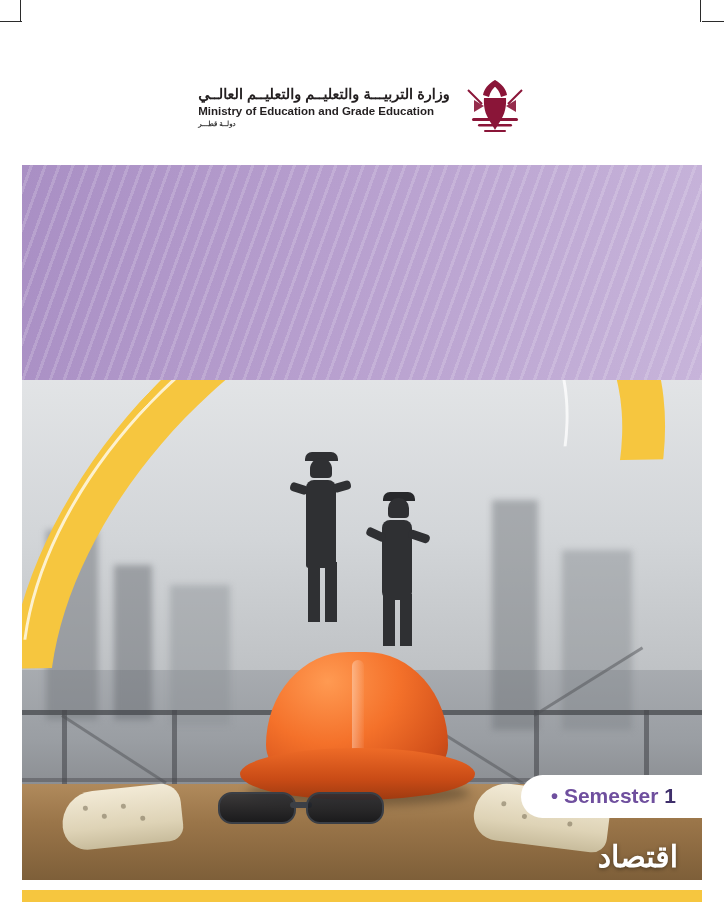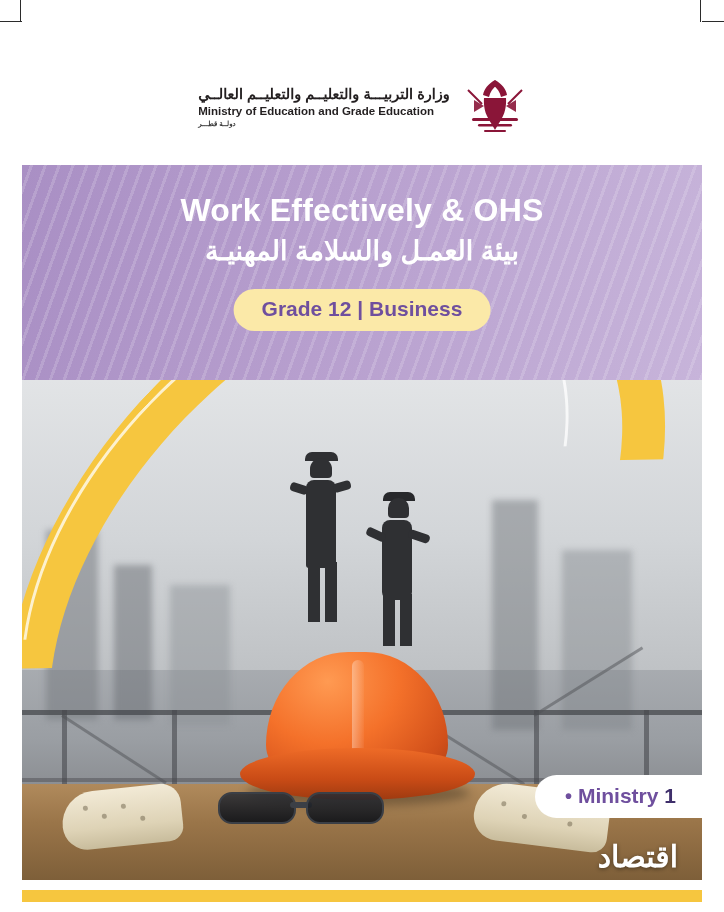--- a/index.html
+++ b/index.html
@@ -410,23 +410,20 @@
             <path d="M58 12 L44 26"></path>
           </g>
         </svg>
       </div>
     </div>
   </div>
 
   <div class="cover">
 
     <div class="title-band">
-      <div class="title-en">Work Effectively &amp; OHS</div>
-      <div class="title-ar">بيئة العمـل والسلامة المهنيـة</div>
-      <div class="grade-pill">Grade 12 | Business</div>
     </div>
 
     <div class="photo">
       <div class="sky"></div>
 
       <div class="bldg b1"></div>
       <div class="bldg b2"></div>
       <div class="bldg b3"></div>
       <div class="bldg b4"></div>
       <div class="bldg b5"></div>
@@ -491,21 +488,21 @@
         <div class="lens lens-r"></div>
       </div>
 
       <div class="slogan">
         <div>اقتصاد</div>
         <div>اقتصادِيِّ</div>
 
       </div>
 
       <div class="semester">
-        <span class="dot">•</span><span>Ministry</span> <span class="num">1</span>
+        <span class="dot">•</span><span>Semester</span> <span class="num">1</span>
       </div>
     </div>
 
   </div>
 
   <div class="bottom-bar"></div>
   <div class="bottom-strip"></div>
 </div>
 
 </body></html>

